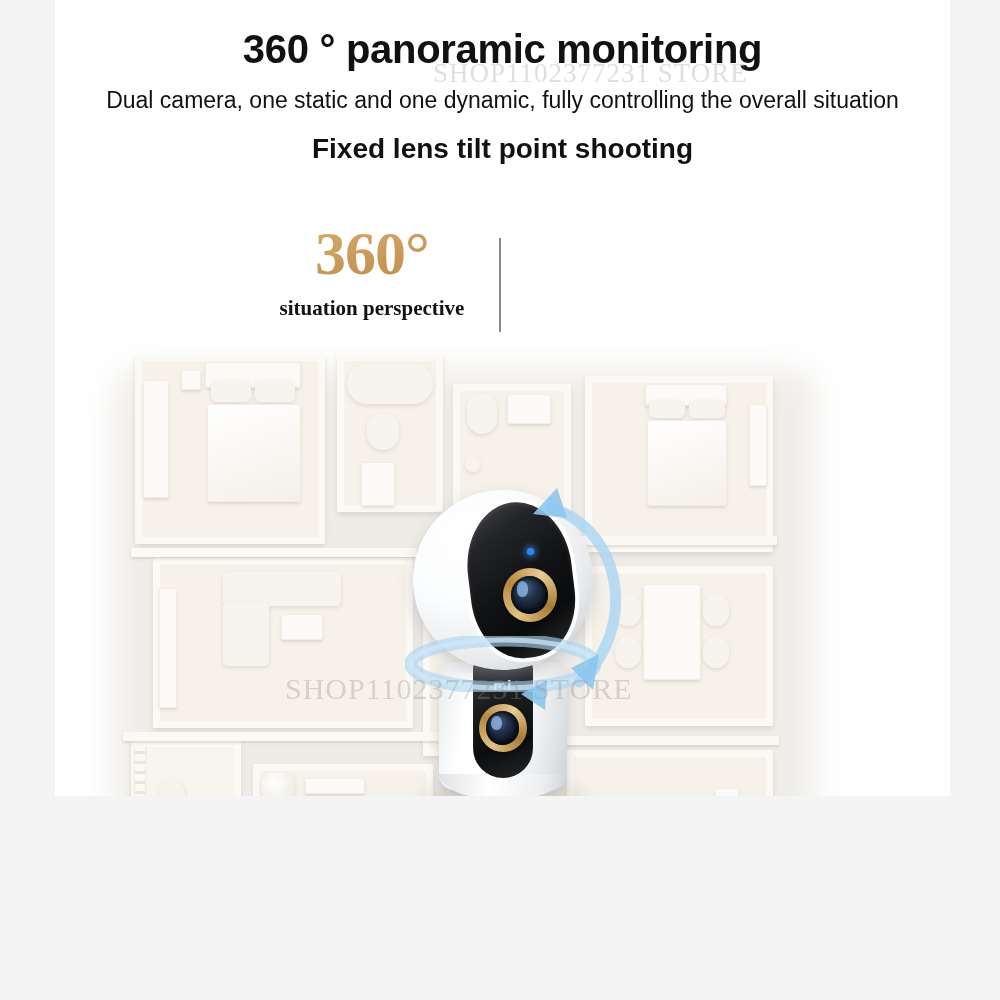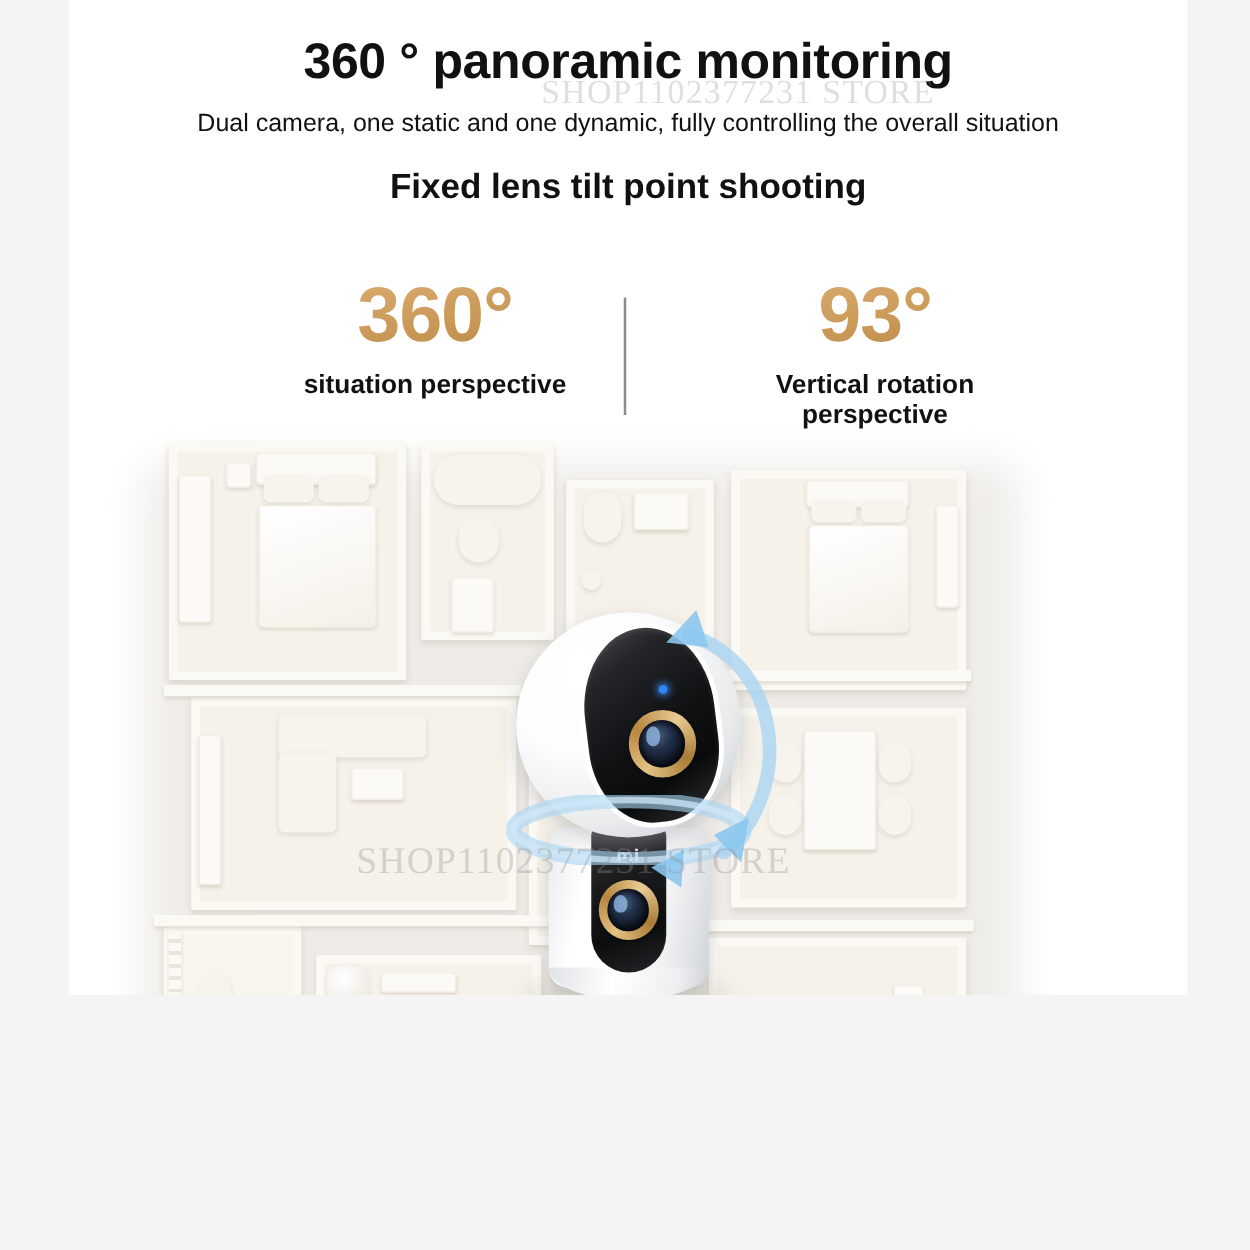--- a/index.html
+++ b/index.html
@@ -12,36 +12,36 @@
   
   #page{position:absolute;inset:0;background:#f4f4f4;}
   #canvas{
     position:absolute;left:55px;top:0;width:895px;height:796px;
     background:#ffffff;overflow:hidden;
   }
   
   .hdr{position:absolute;left:0;width:895px;text-align:center;color:#111;}
   #title{top:28px;font-size:40px;font-weight:bold;letter-spacing:-.3px;
          line-height:1.05;white-space:nowrap;}
-  #subtitle{top:88px;font-size:20px;font-weight:400;line-height:1.1;white-space:nowrap;}
+  #subtitle{top:88px;font-size:23px;font-weight:400;line-height:1.1;white-space:nowrap;}
   #line1{top:133px;font-size:28px;font-weight:bold;line-height:1.12;}
   #line2{top:165px;font-size:28px;font-weight:bold;line-height:1.12;}
 
   
   #stats{position:absolute;left:0;top:222px;width:895px;height:140px;}
   .stat{position:absolute;top:0;text-align:center;}
   .stat-num{
     font-size:62px;font-weight:bold;line-height:1;letter-spacing:-1px;
     background:linear-gradient(175deg,#e0b madge 0%,#dcb173 0%,#c89250 55%,#d6a766 100%);
     background:linear-gradient(170deg,#ddb274 0%,#d0a061 40%,#c18f4c 75%,#d3a263 100%);
     -webkit-background-clip:text;background-clip:text;color:transparent;
     -webkit-text-fill-color:transparent;
   }
   .stat-cap{margin-top:12px;font-size:21px;font-weight:bold;color:#111;line-height:1.16;}
-  #stat-h{left:128px;width:330px;}
+  #stat-h{left:152px;width:330px;font-family:Liberation Serif, serif;}
   #stat-v{left:480px;width:330px;}
   #stat-divider{position:absolute;left:444px;top:16px;width:2px;height:94px;
                 background:#8b8b8b;}
 
   
   #scene{position:absolute;left:0;top:340px;width:895px;height:660px;}
 
   
   .fp-shadow{position:absolute;background:#e2ded6;filter:blur(16px);opacity:.55;}
 
@@ -129,27 +129,20 @@
     <div id="stats">
       <div class="stat" id="stat-h">
         <div class="stat-num">360°</div>
         <div class="stat-cap">
           <div>situation perspective</div>
         </div>
       </div>
 
       <div id="stat-divider"></div>
 
-      <div class="stat" id="stat-v">
-        <div class="stat-num">93°</div>
-        <div class="stat-cap">
-          <div>Vertical rotation</div>
-          <div>perspective</div>
-        </div>
-      </div>
     </div>
 
     <div id="scene">
 
       <div class="fp-shadow" style="left:60px;top:30px;width:700px;height:590px;border-radius:20px;"></div>
 
       <div class="room" style="left:80px;top:14px;width:190px;height:190px;"></div>
       <div class="furn" style="left:150px;top:22px;width:96px;height:26px;border-radius:4px;"></div>
       <div class="soft" style="left:156px;top:40px;width:40px;height:22px;"></div>
       <div class="soft" style="left:200px;top:40px;width:40px;height:22px;"></div>

